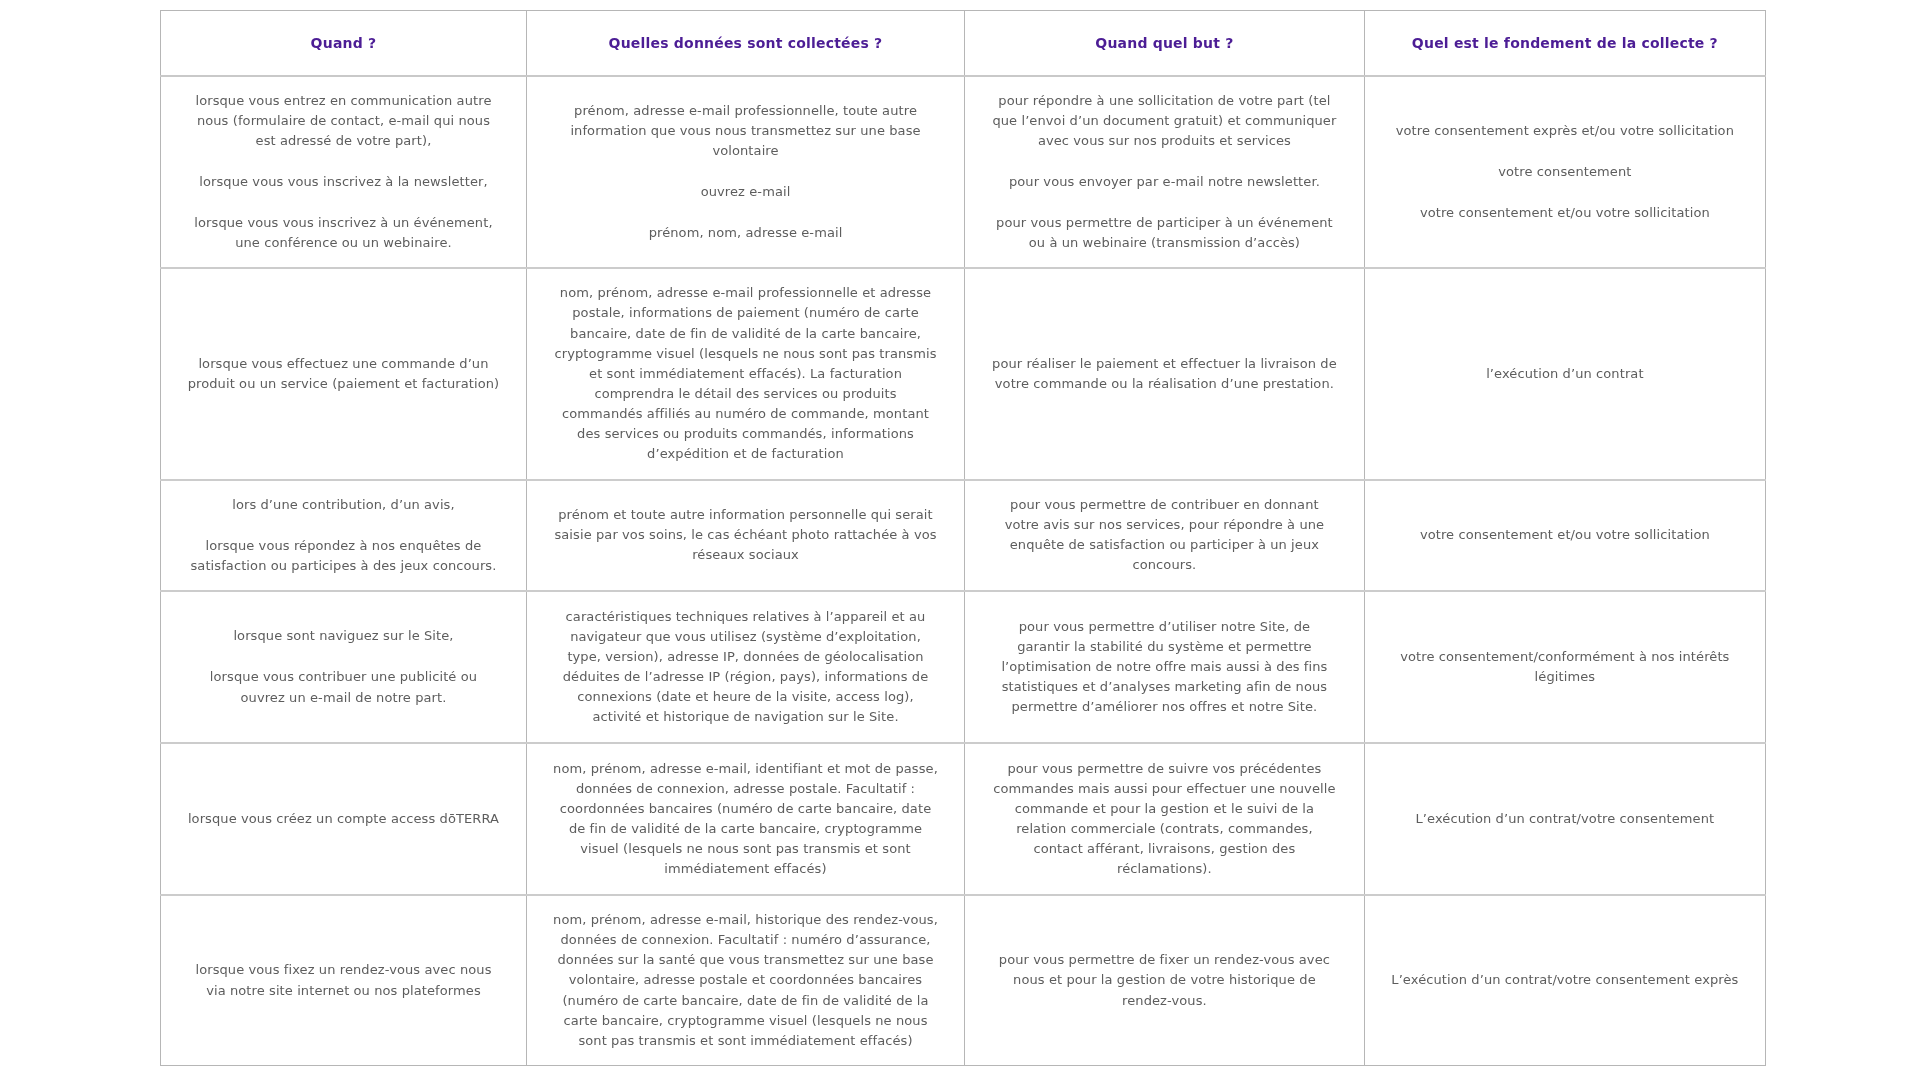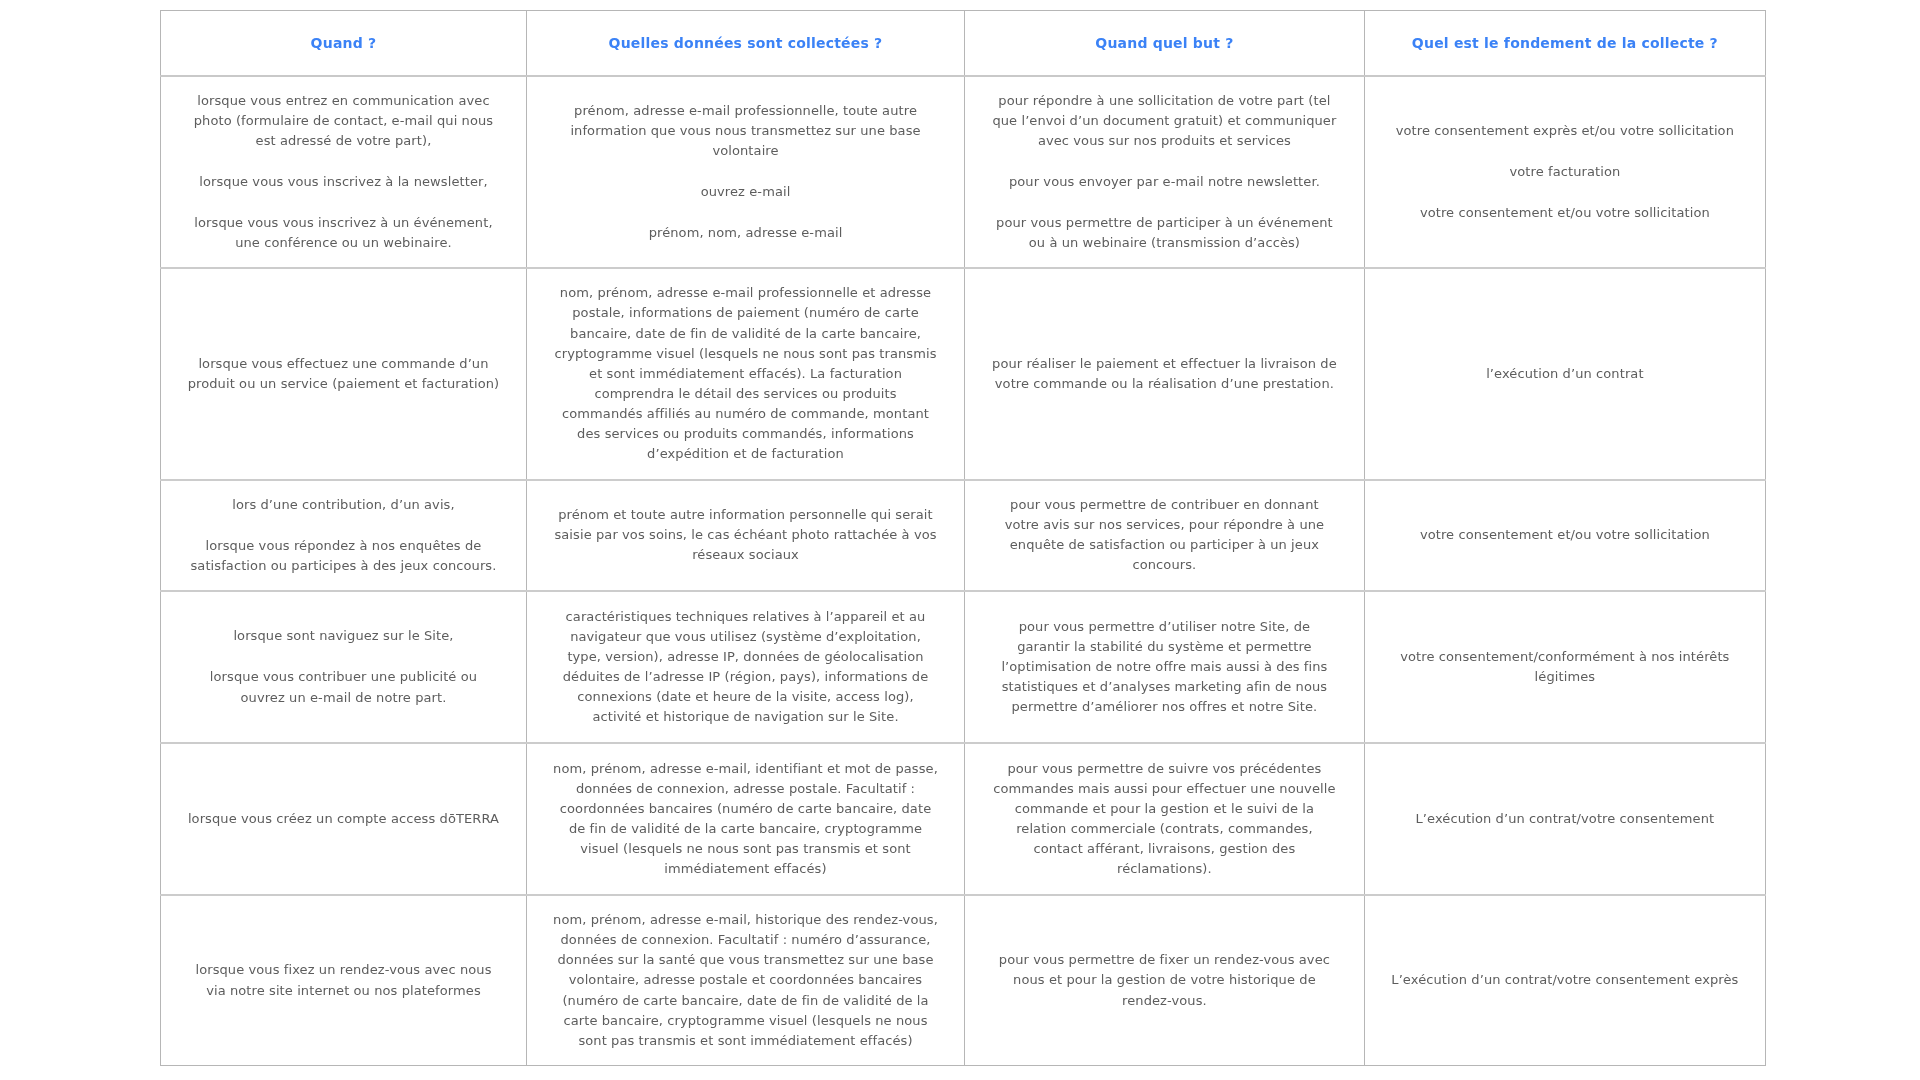--- a/index.html
+++ b/index.html
@@ -25,21 +25,21 @@
   }
   table.data-table, th, td {
     border: 1px solid #b6b6b6;
   }
   thead tr {
     height: 65px;
   }
   th {
     font-size: 14px;
     font-weight: bold;
-    color: #3b82f6;
+    color: #4c1d95;
     text-align: center;
     vertical-align: middle;
     padding: 0 28px;
     border-bottom: 2px solid #c9c9c9;
     letter-spacing: 0.2px;
   }
   td {
     font-size: 13px;
     color: #5d5d5d;
     text-align: center;
@@ -77,37 +77,37 @@
     <tr>
       <th>Quand ?</th>
       <th>Quelles données sont collectées ?</th>
       <th>Quand quel but ?</th>
       <th>Quel est le fondement de la collecte ?</th>
     </tr>
   </thead>
   <tbody>
       <tr>
         <td>
-          <div class="para">lorsque vous entrez en communication avec photo (formulaire de contact, e-mail qui nous est adressé de votre part),</div>
+          <div class="para">lorsque vous entrez en communication autre nous (formulaire de contact, e-mail qui nous est adressé de votre part),</div>
           <div class="para">lorsque vous vous inscrivez à la newsletter,</div>
           <div class="para">lorsque vous vous inscrivez à un événement, une conférence ou un webinaire.</div>
         </td>
         <td>
           <div class="para">prénom, adresse e-mail professionnelle, toute autre information que vous nous transmettez sur une base volontaire</div>
           <div class="para">ouvrez e-mail</div>
           <div class="para">prénom, nom, adresse e-mail</div>
         </td>
         <td>
           <div class="para">pour répondre à une sollicitation de votre part (tel que l’envoi d’un document gratuit) et communiquer avec vous sur nos produits et services</div>
           <div class="para">pour vous envoyer par e-mail notre newsletter.</div>
           <div class="para">pour vous permettre de participer à un événement ou à un webinaire (transmission d’accès)</div>
         </td>
         <td>
           <div class="para">votre consentement exprès et/ou votre sollicitation</div>
-          <div class="para">votre facturation</div>
+          <div class="para">votre consentement</div>
           <div class="para">votre consentement et/ou votre sollicitation</div>
         </td>
       </tr>
       <tr>
         <td>
           <div class="para">lorsque vous effectuez une commande d’un produit ou un service (paiement et facturation)</div>
         </td>
         <td>
           <div class="para">nom, prénom, adresse e-mail professionnelle et adresse postale, informations de paiement (numéro de carte bancaire, date de fin de validité de la carte bancaire, cryptogramme visuel (lesquels ne nous sont pas transmis et sont immédiatement effacés). La facturation comprendra le détail des services ou produits commandés affiliés au numéro de commande, montant des services ou produits commandés, informations d’expédition et de facturation</div>
         </td>

